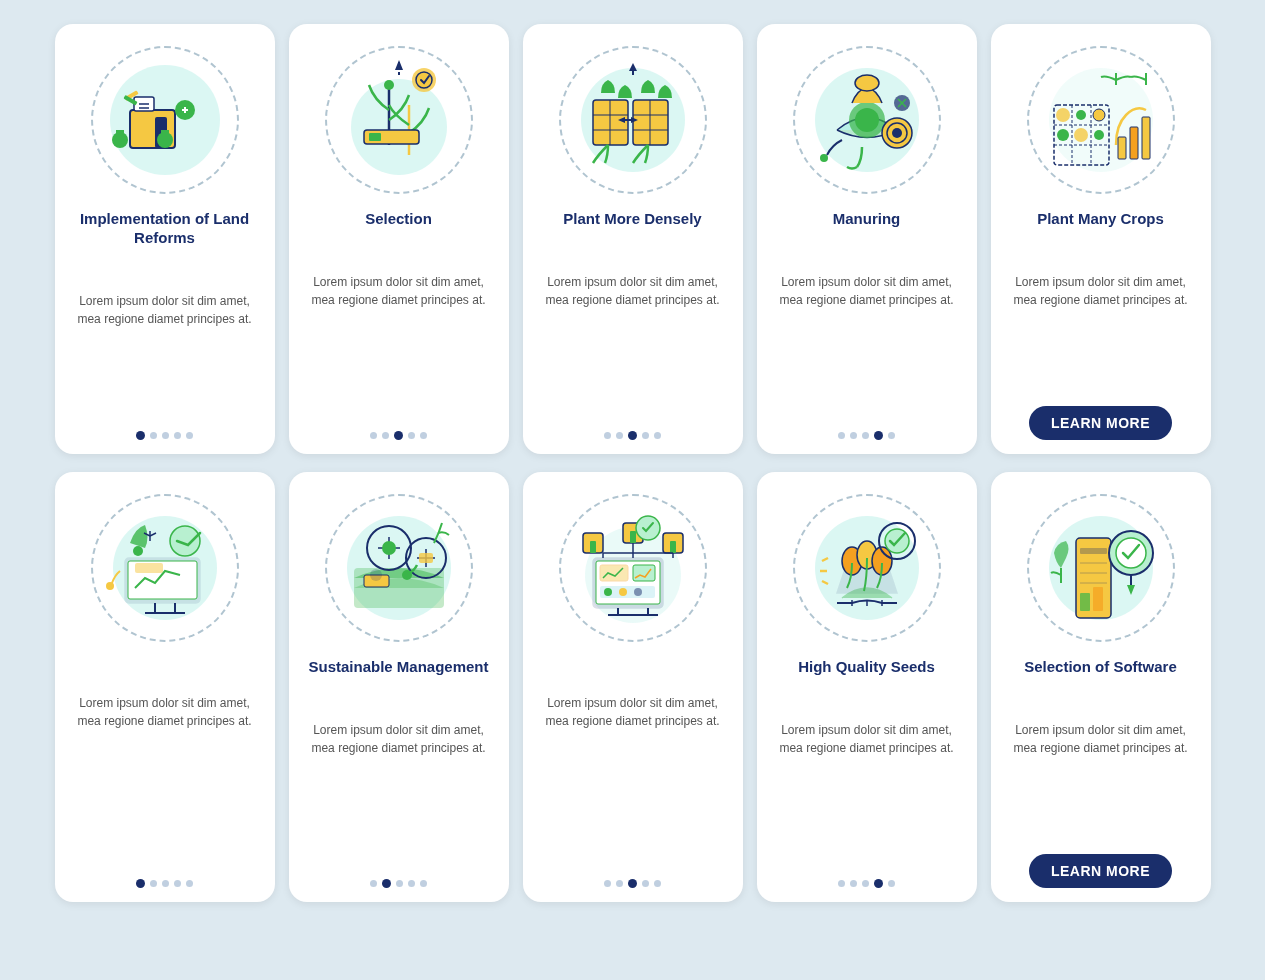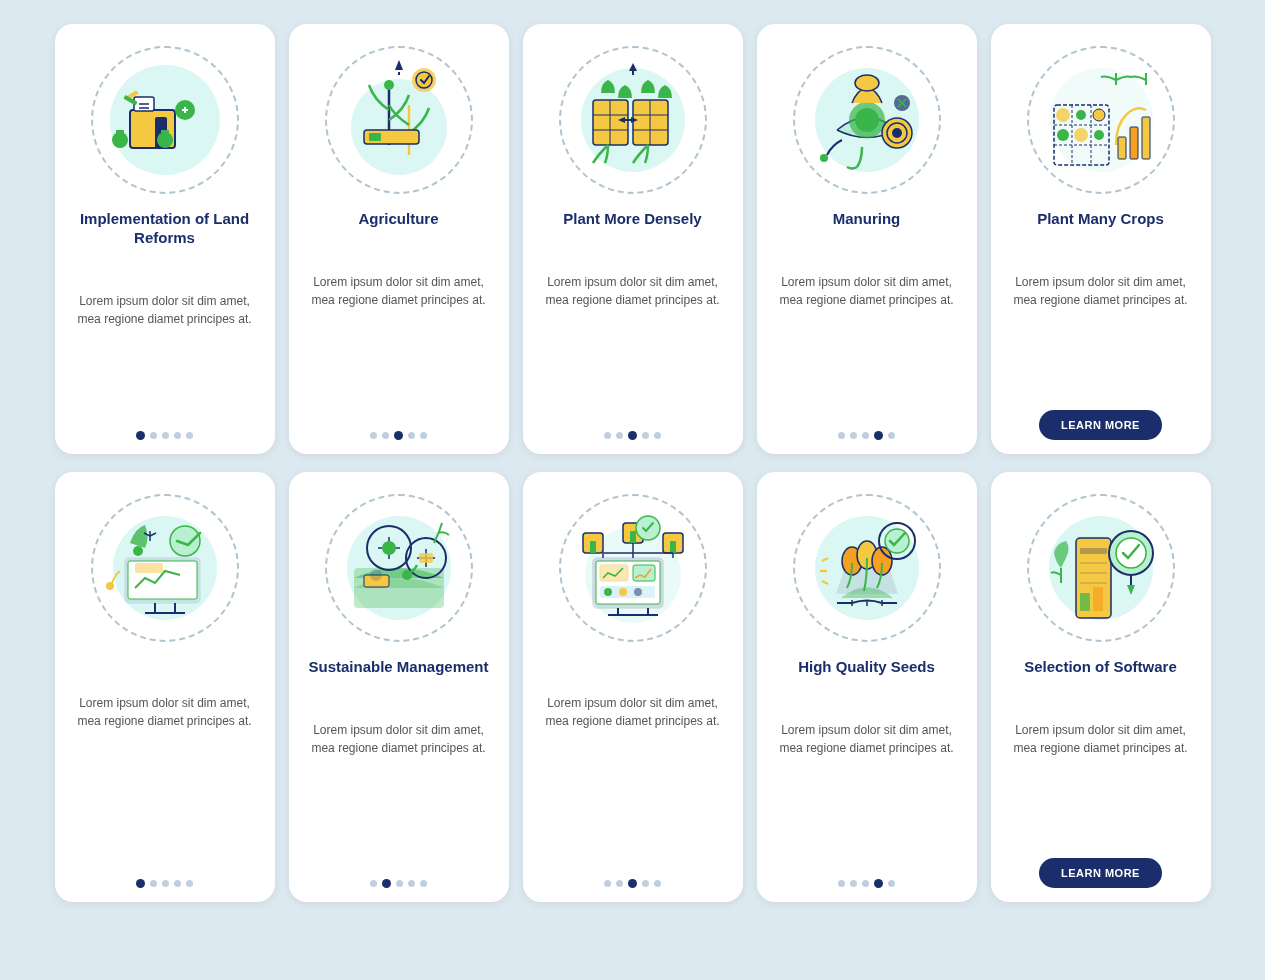--- a/index.html
+++ b/index.html
@@ -84,21 +84,21 @@
       background: #1a2e6b;
       width: 9px;
       height: 9px;
     }
     .learn-more-btn {
       background: #1a2e6b;
       color: #fff;
       border: none;
       border-radius: 22px;
       padding: 9px 22px;
-      font-size: 11px;
+      font-size: 14px;
       font-weight: 700;
       letter-spacing: 0.5px;
       cursor: pointer;
       margin-top: 14px;
       text-transform: uppercase;
     }
   </style>
 </head>
 <body>
 
@@ -154,21 +154,21 @@
       <path d="M75 78 Q90 68 95 53" stroke="#3ab54a" stroke-width="2.5" fill="none"></path>
       <circle cx="90" cy="25" r="12" fill="#f5c842" opacity="0.8"></circle>
       <circle cx="90" cy="25" r="8" fill="#f5c842" stroke="#1a2e6b" stroke-width="1.5"></circle>
       <path d="M87 25 L90 28 L95 21" stroke="#1a2e6b" stroke-width="2" fill="none" stroke-linecap="round"></path>
       <path d="M65 20 L65 10 L65 5" stroke="#1a2e6b" stroke-width="2" stroke-dasharray="3,2"></path>
       <polygon points="65,5 61,15 69,15" fill="#1a2e6b"></polygon>
       <rect x="30" y="75" width="55" height="14" rx="3" fill="#f5c842" stroke="#1a2e6b" stroke-width="1.5"></rect>
       <rect x="35" y="78" width="12" height="8" rx="1" fill="#3ab54a"></rect>
     </svg></div>
       </div>
-      <div class="card-title">Agriculture</div>
+      <div class="card-title">Selection</div>
       <div class="card-body">Lorem ipsum dolor sit dim amet, mea regione diamet principes at.</div>
       <div class="card-dots">
         <div class="dot"></div>
         <div class="dot"></div>
         <div class="dot active"></div>
         <div class="dot"></div>
         <div class="dot"></div>
       </div>
     </div>
     <div class="card">

